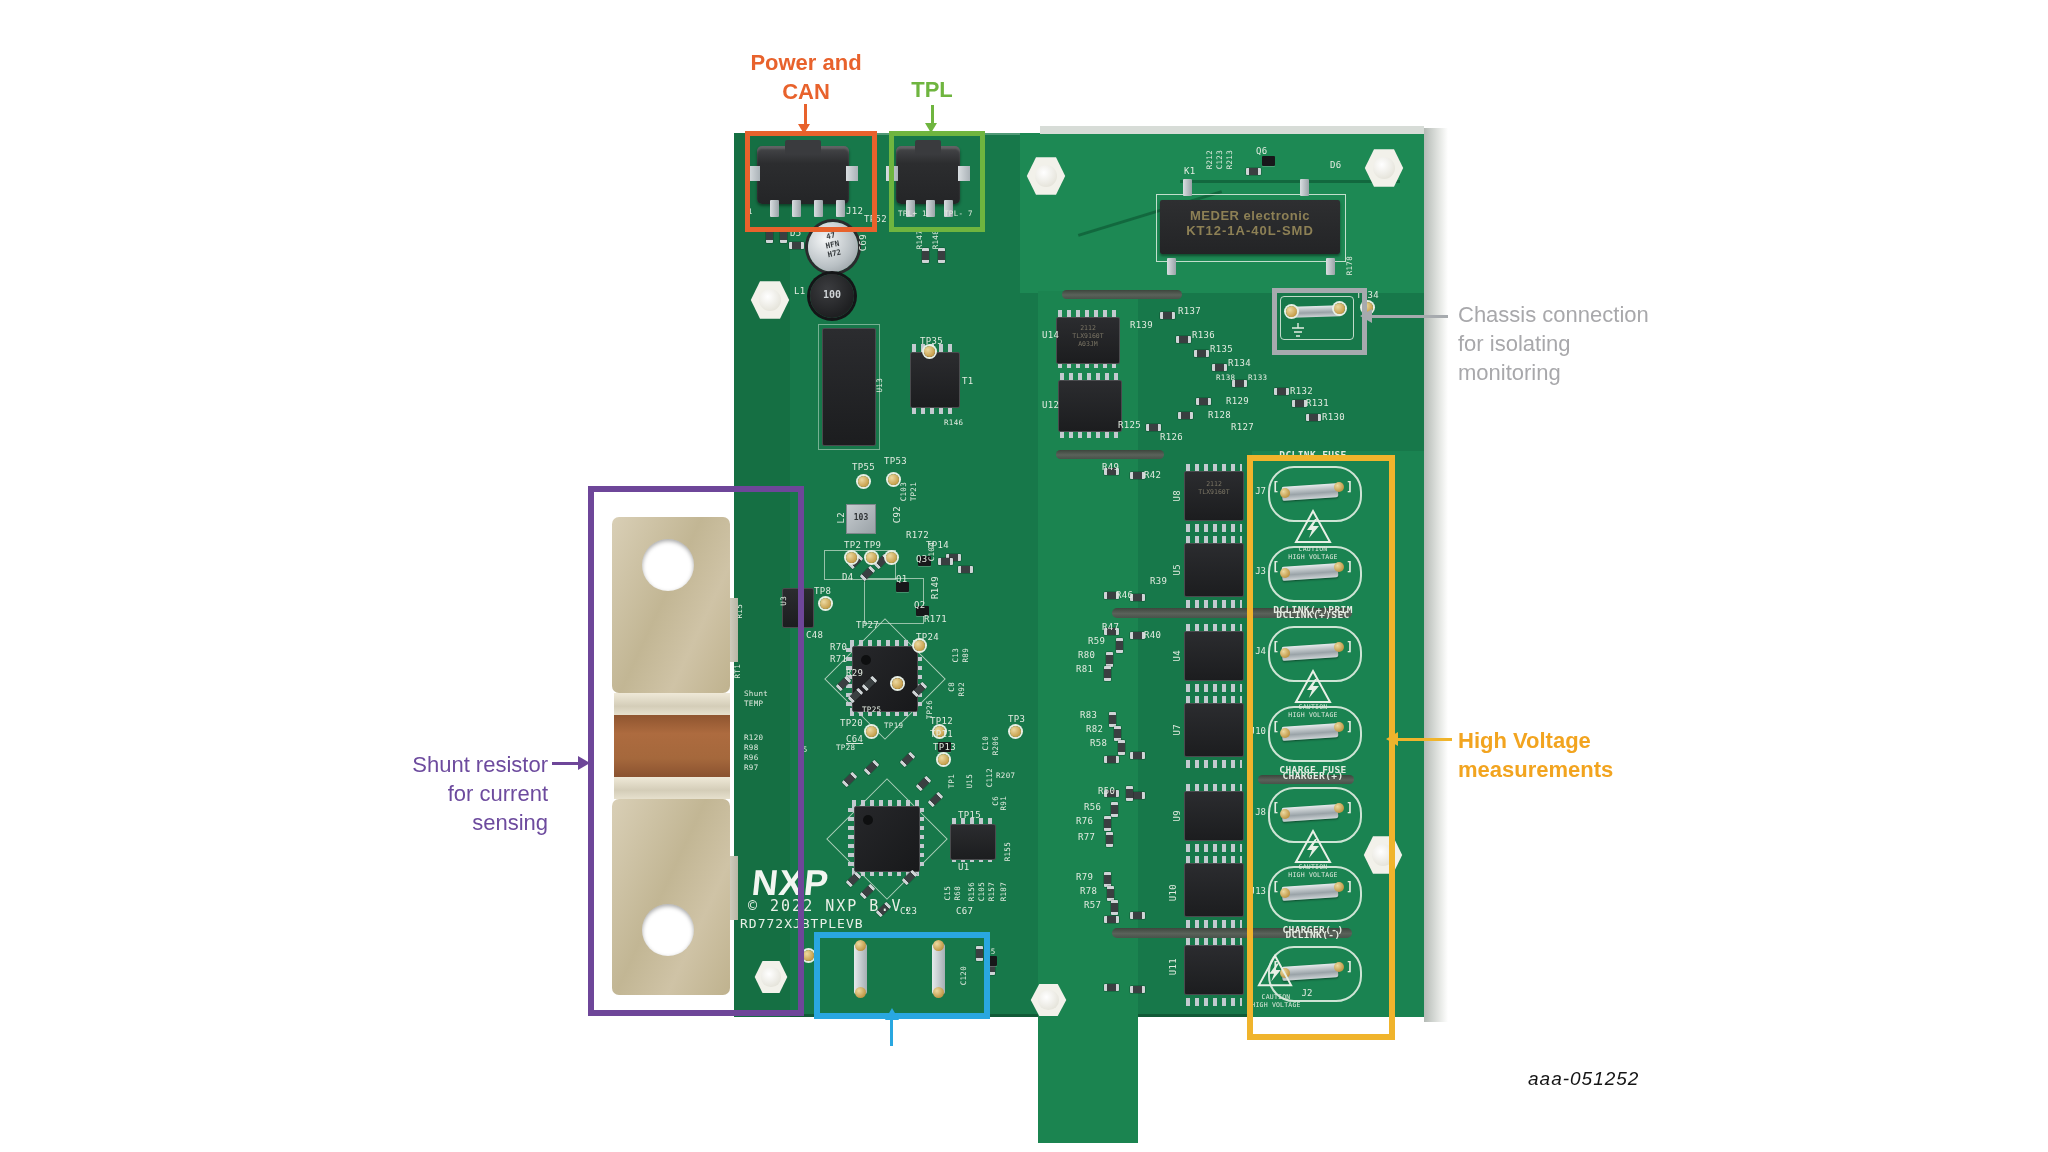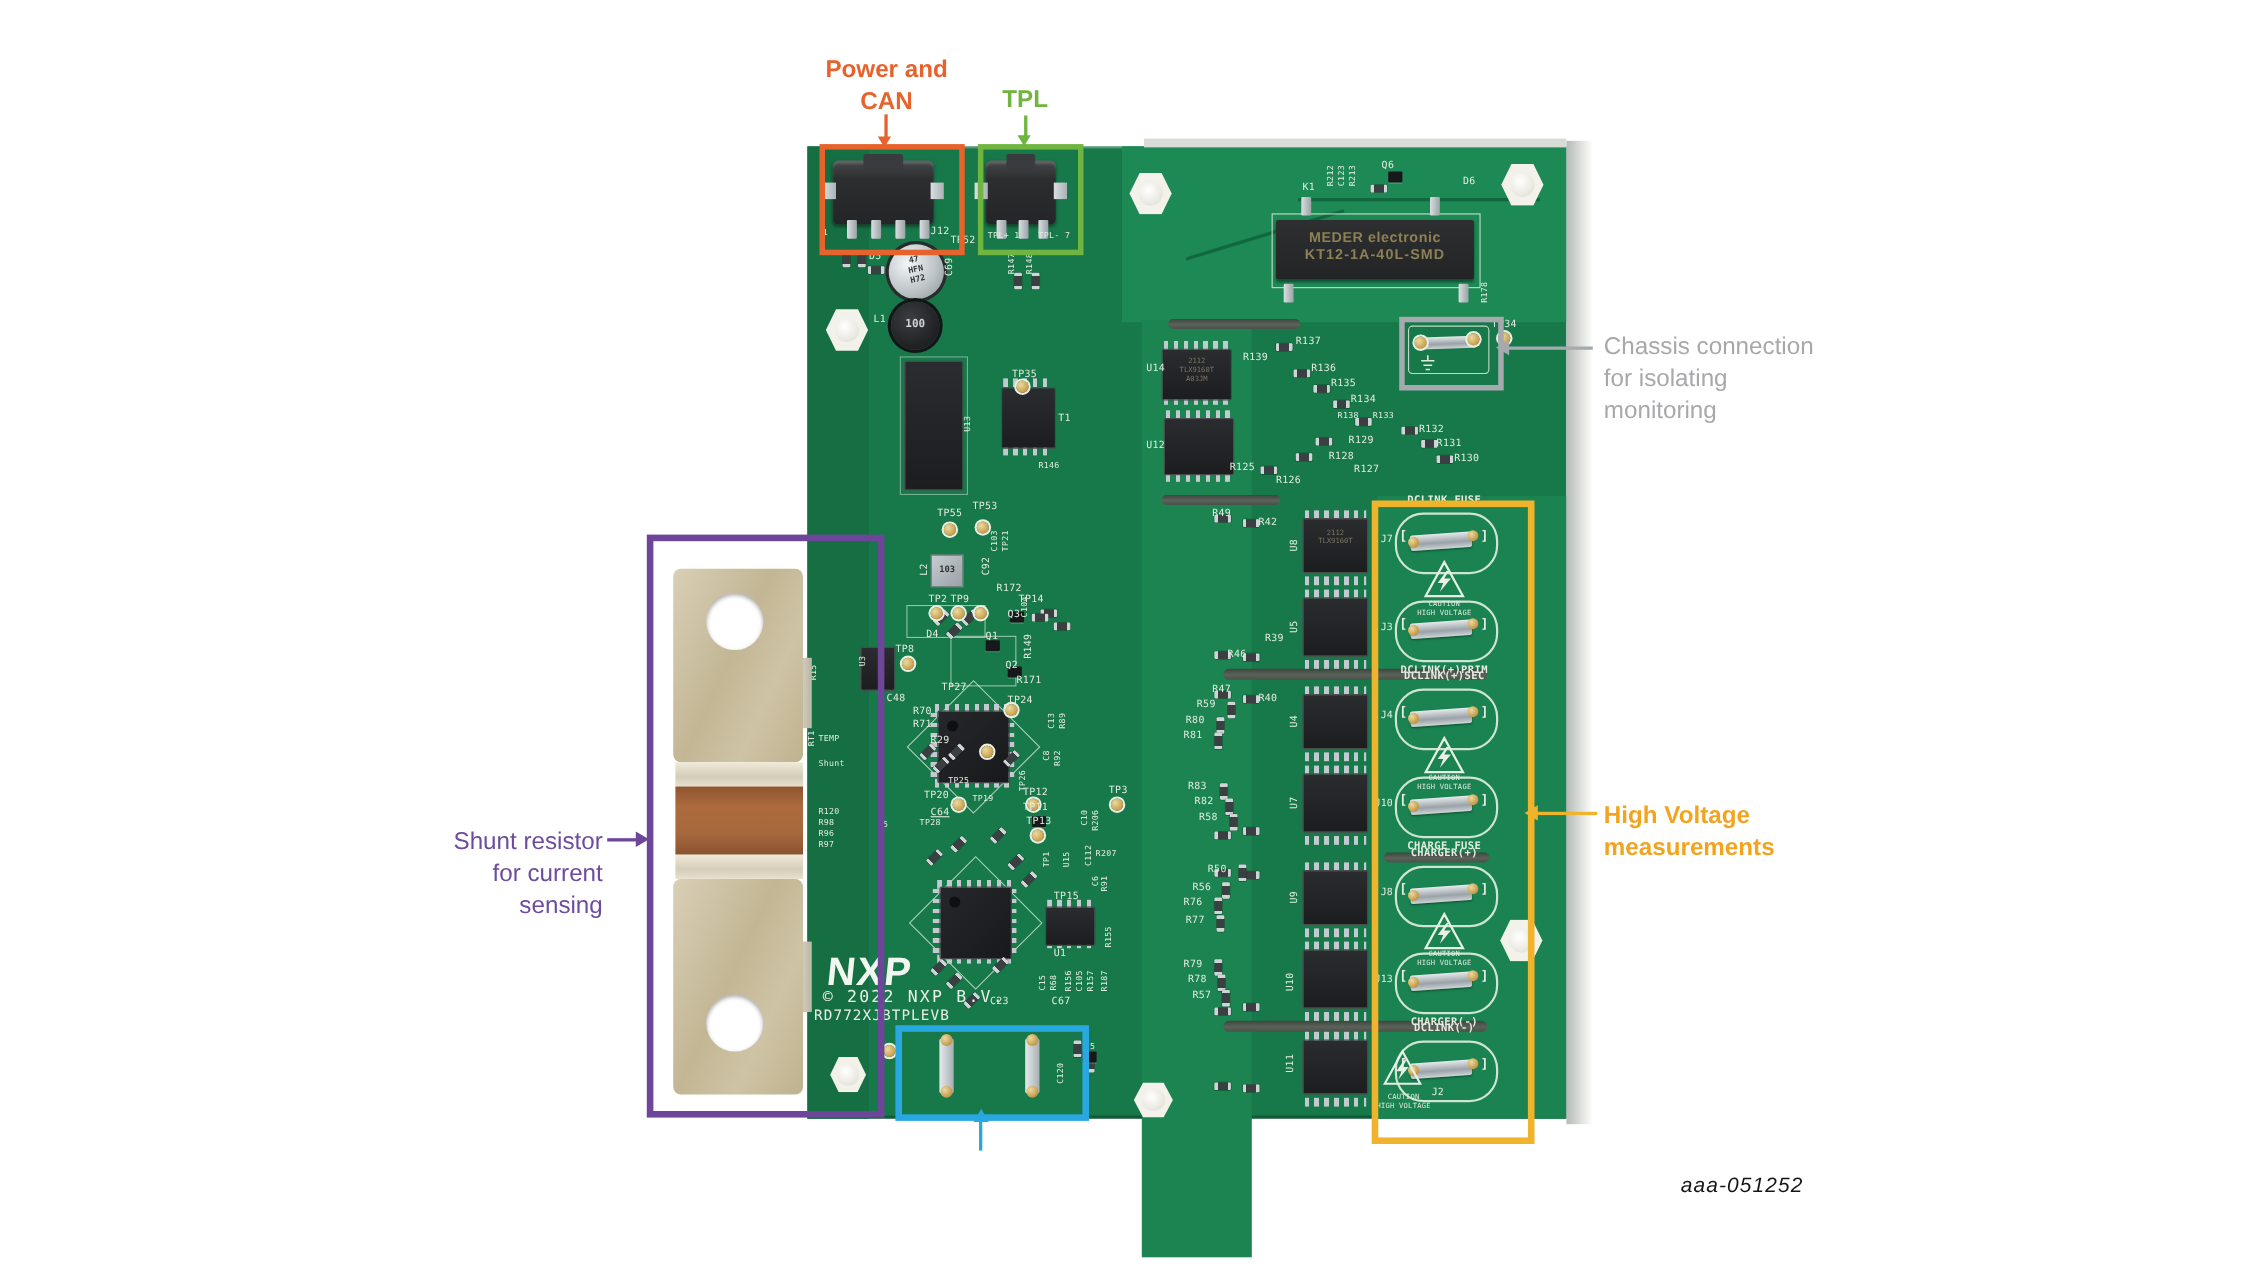--- a/index.html
+++ b/index.html
@@ -578,21 +578,21 @@
       <span class="sk" style="left: 1098px; top: 786px;">R50</span>
       <span class="sk" style="left: 1084px; top: 802px;">R56</span>
       <span class="sk" style="left: 1076px; top: 816px;">R76</span>
       <span class="sk" style="left: 1078px; top: 832px;">R77</span>
       <span class="sk" style="left: 1076px; top: 872px;">R79</span>
       <span class="sk" style="left: 1080px; top: 886px;">R78</span>
       <span class="sk" style="left: 1084px; top: 900px;">R57</span>
       <span class="sk v s" style="left: 736px; top: 604px;">R15</span>
       <span class="sk v s" style="left: 734px; top: 664px;">RT1</span>
       <span class="sk s" style="left: 744px; top: 690px;">Shunt</span>
-      <span class="sk s" style="left: 744px; top: 668px; text-align: right;">TEMP</span>
+      <span class="sk s" style="left: 744px; top: 700px; text-align: right;">TEMP</span>
       <span class="sk s" style="left: 744px; top: 734px;">R120</span>
       <span class="sk s" style="left: 744px; top: 744px;">R98</span>
       <span class="sk s" style="left: 744px; top: 754px;">R96</span>
       <span class="sk s" style="left: 744px; top: 764px;">R97</span>
       <span class="sk s" style="left: 798px; top: 746px;">J5</span>
       <span class="sk" style="left: 1008px; top: 714px;">TP3</span>
       <span class="sk v s" style="left: 780px; top: 596px;">U3</span>
       <span class="sk" style="left: 962px; top: 376px;">T1</span>
       <span class="sk" style="left: 920px; top: 336px;">TP35</span>
       <span class="sk s" style="left: 944px; top: 419px;">R146</span>

